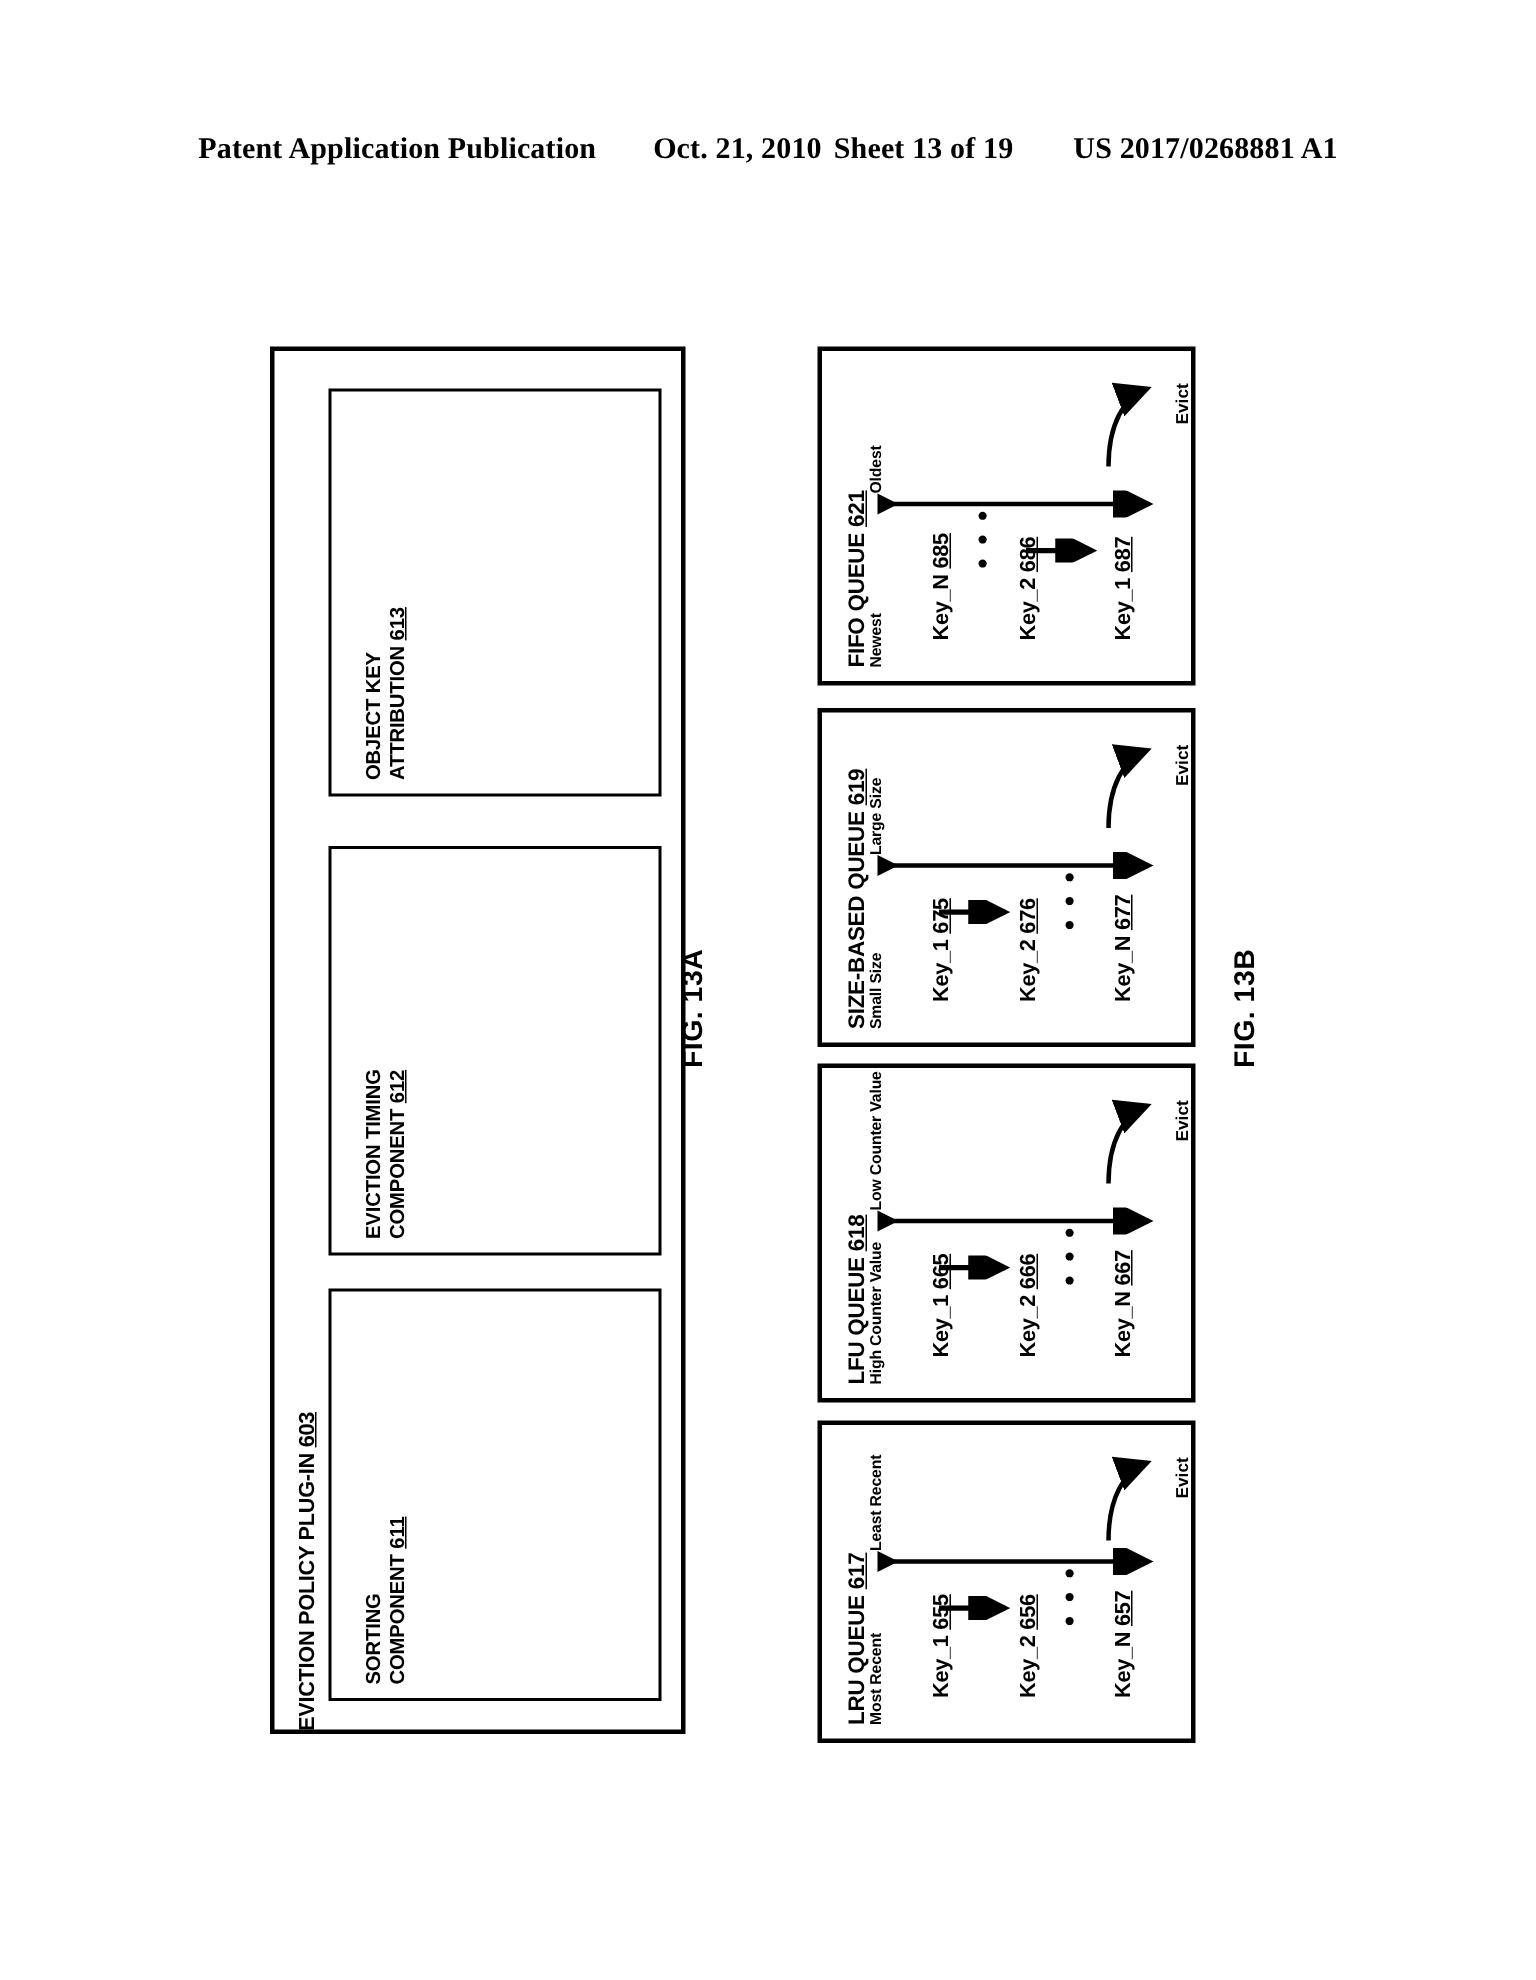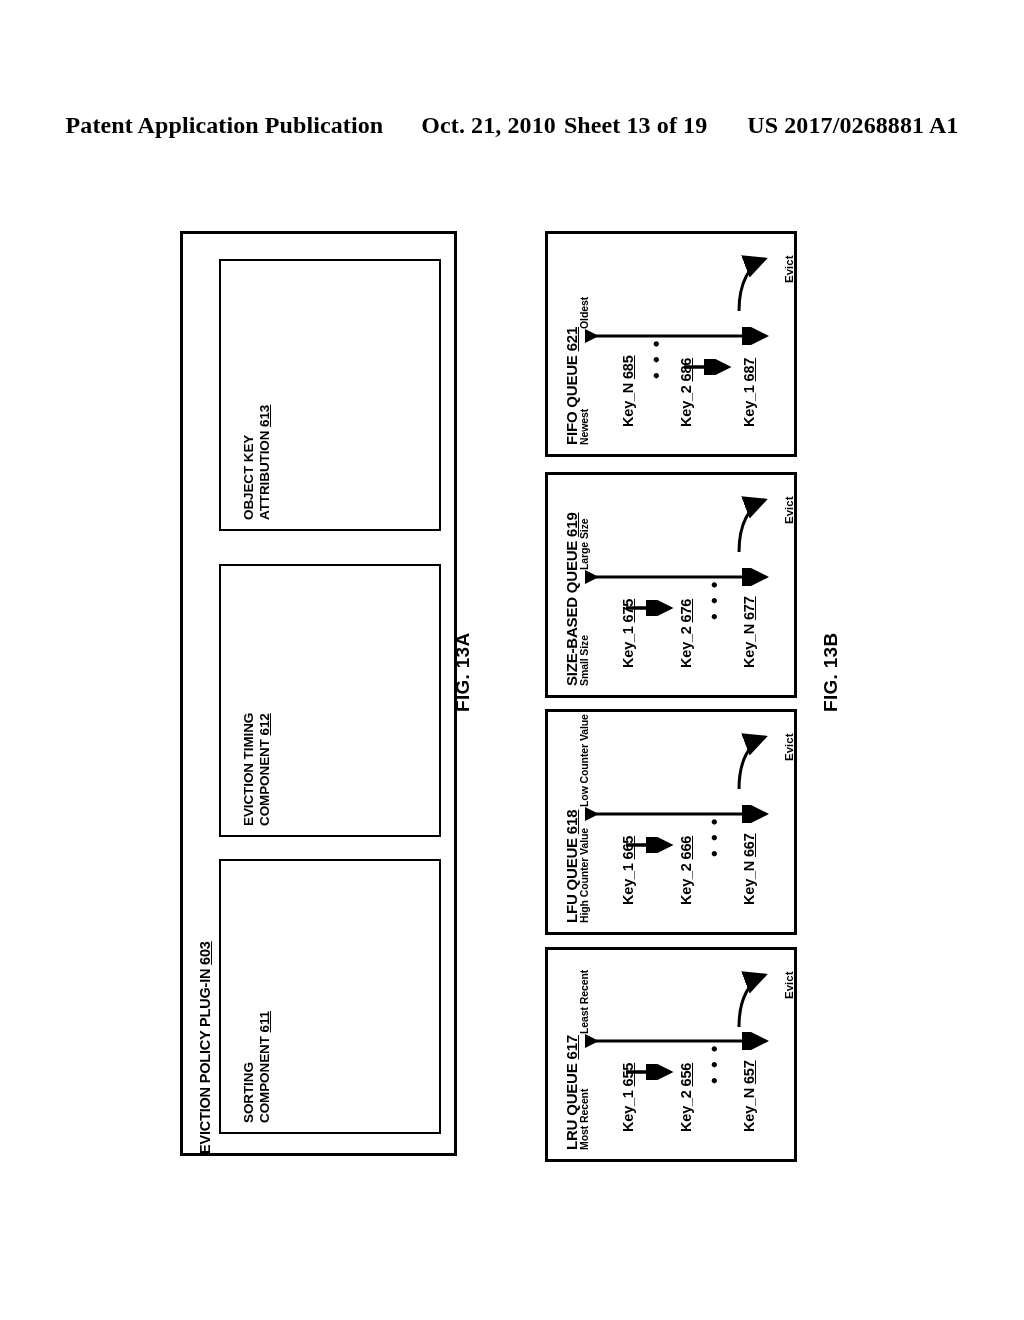--- a/index.html
+++ b/index.html
@@ -17,27 +17,27 @@
 
   
   #page-header {
     position: absolute;
     top: 88px; left: 0; width: 1024px;
     display: flex;
     justify-content: center;
     align-items: baseline;
     font-family: "Liberation Serif", serif;
     font-weight: bold;
-    font-size: 24px;
+    font-size: 20px;
     letter-spacing: .1px;
     white-space: nowrap;
   }
   #page-header .h-pub  { margin-right: 38px; }
   #page-header .h-date { margin-right: 8px; }
-  #page-header .h-sheet{ margin-right: 40px; margin-top: 24px; }
+  #page-header .h-sheet{ margin-right: 40px; }
 
   
   #figures {
     position: absolute;
     top: 0; left: 0;
     width: 1024px; height: 1320px;
   }
 
   
   #fig13a-outer {

